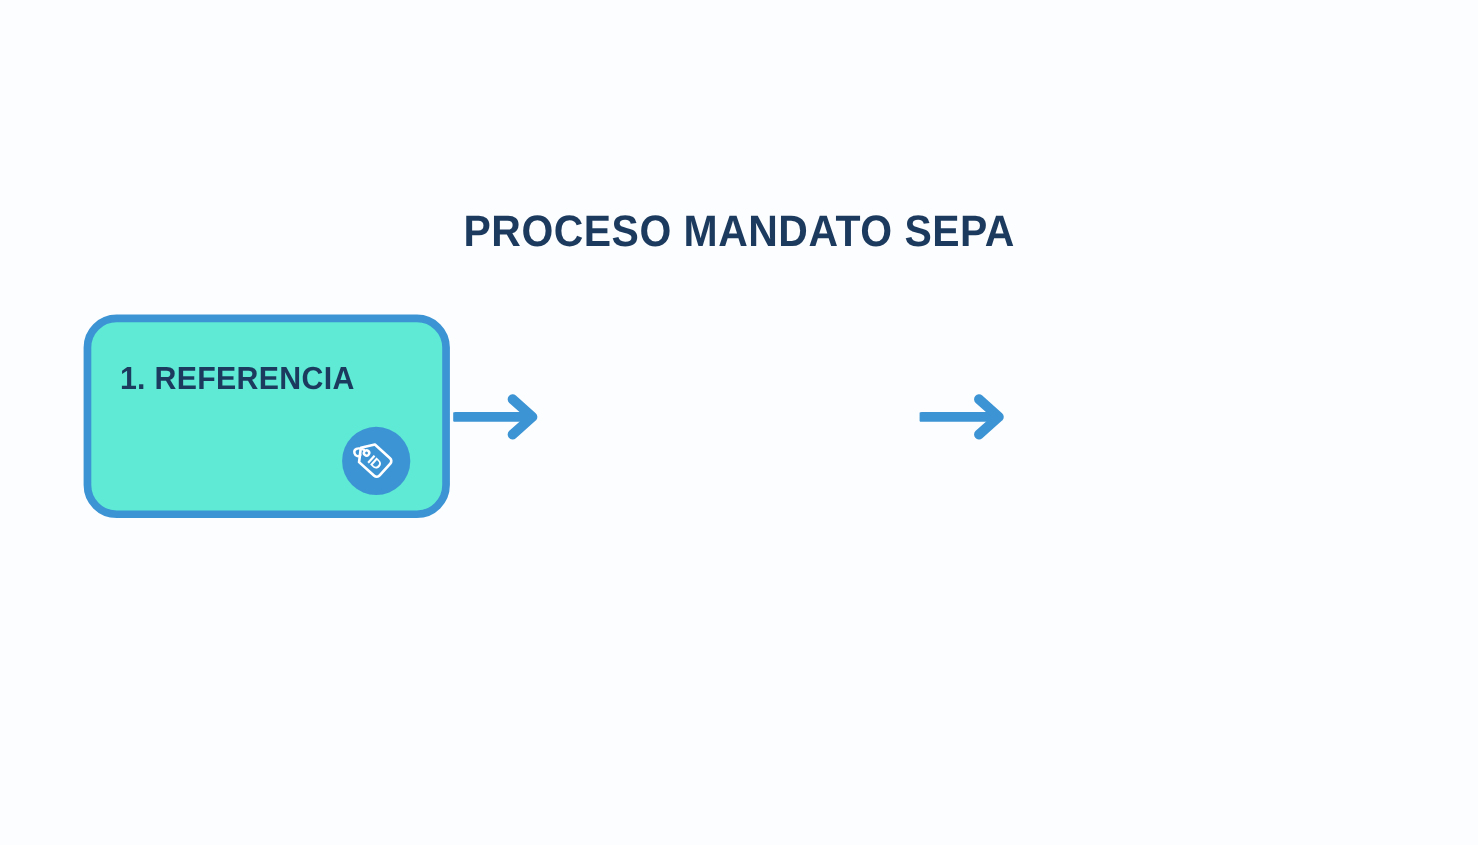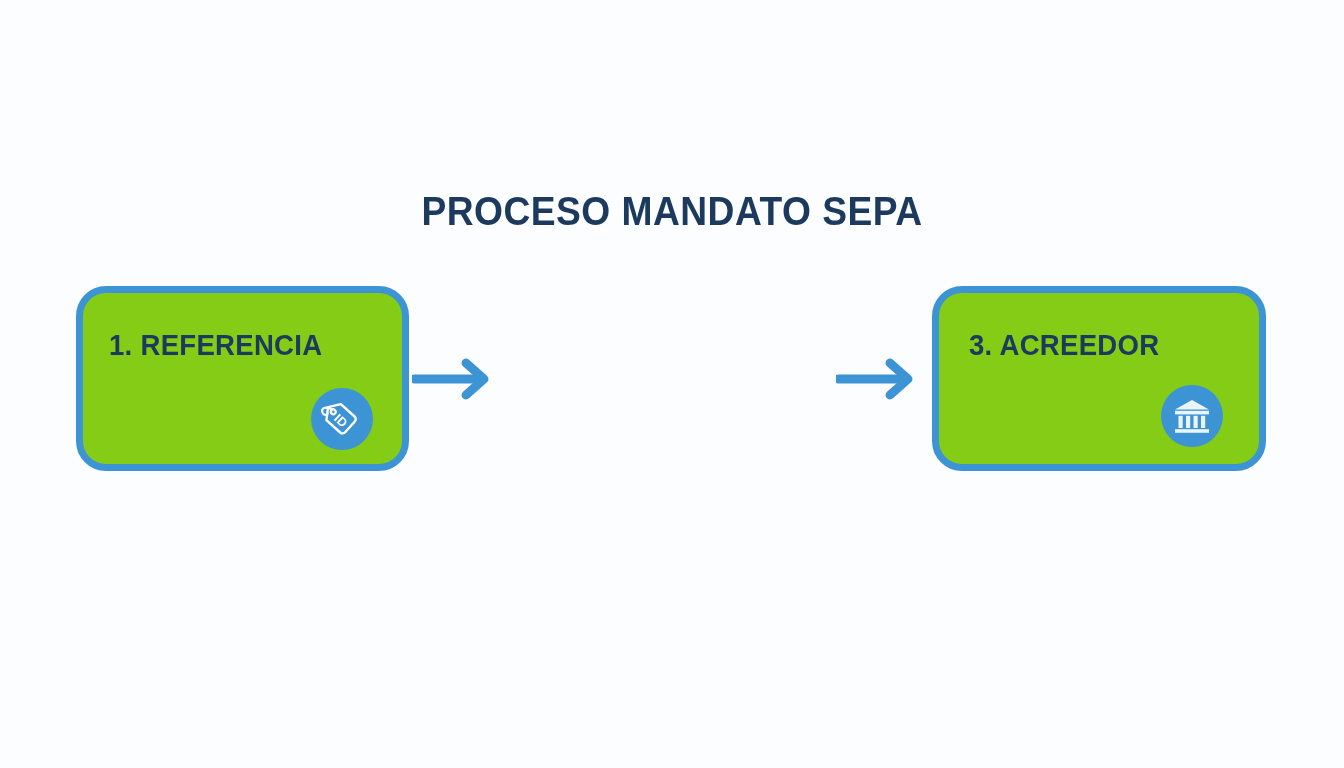--- a/index.html
+++ b/index.html
@@ -35,21 +35,21 @@
     color: #1b3a5e;
     transform: scaleX(0.93);
     transform-origin: center center;
     white-space: nowrap;
   }
 
   
   .step-card {
     position: absolute;
     box-sizing: border-box;
-    background: #84cc16;
+    background: #5eead4;
     border: 7px solid #3d94d4;
     border-radius: 30px;
     top: 286px;
     height: 185px;
   }
   .card-1 { left: 76px;  width: 333px; }
   .card-2 { left: 508px; width: 325px; }
   .card-3 { left: 932px; width: 334px; }
 
   .card-label {
@@ -128,33 +128,14 @@
   </div>
 
 
   <div class="arrow-connector arrow-2">
     <svg width="92" height="42" viewBox="0 0 92 42" aria-hidden="true">
       <line x1="2" y1="21" x2="62" y2="21" stroke="#3d94d4" stroke-width="9" stroke-linecap="round"></line>
       <polyline points="54,5 72,21 54,37" fill="none" stroke="#3d94d4" stroke-width="9" stroke-linecap="round" stroke-linejoin="round"></polyline>
     </svg>
   </div>
 
-  <div class="step-card card-3">
-    <div class="card-label">3. ACREEDOR</div>
-
-    <div class="icon-badge badge-cred">
-      <svg width="42" height="42" viewBox="0 0 42 42" aria-hidden="true">
-
-        <polygon points="21,5 38,14.5 4,14.5" fill="#eaf4fb"></polygon>
-
-        <rect x="4" y="15.8" width="34" height="3.6" fill="#eaf4fb"></rect>
-
-        <rect x="7.5" y="20.8" width="4.2" height="12.2" fill="#eaf4fb"></rect>
-        <rect x="15" y="20.8" width="4.2" height="12.2" fill="#eaf4fb"></rect>
-        <rect x="22.5" y="20.8" width="4.2" height="12.2" fill="#eaf4fb"></rect>
-        <rect x="30" y="20.8" width="4.2" height="12.2" fill="#eaf4fb"></rect>
-
-        <rect x="4" y="34.2" width="34" height="3.6" fill="#eaf4fb"></rect>
-      </svg>
-    </div>
-  </div>
 
 </div>
 
 </body></html>

